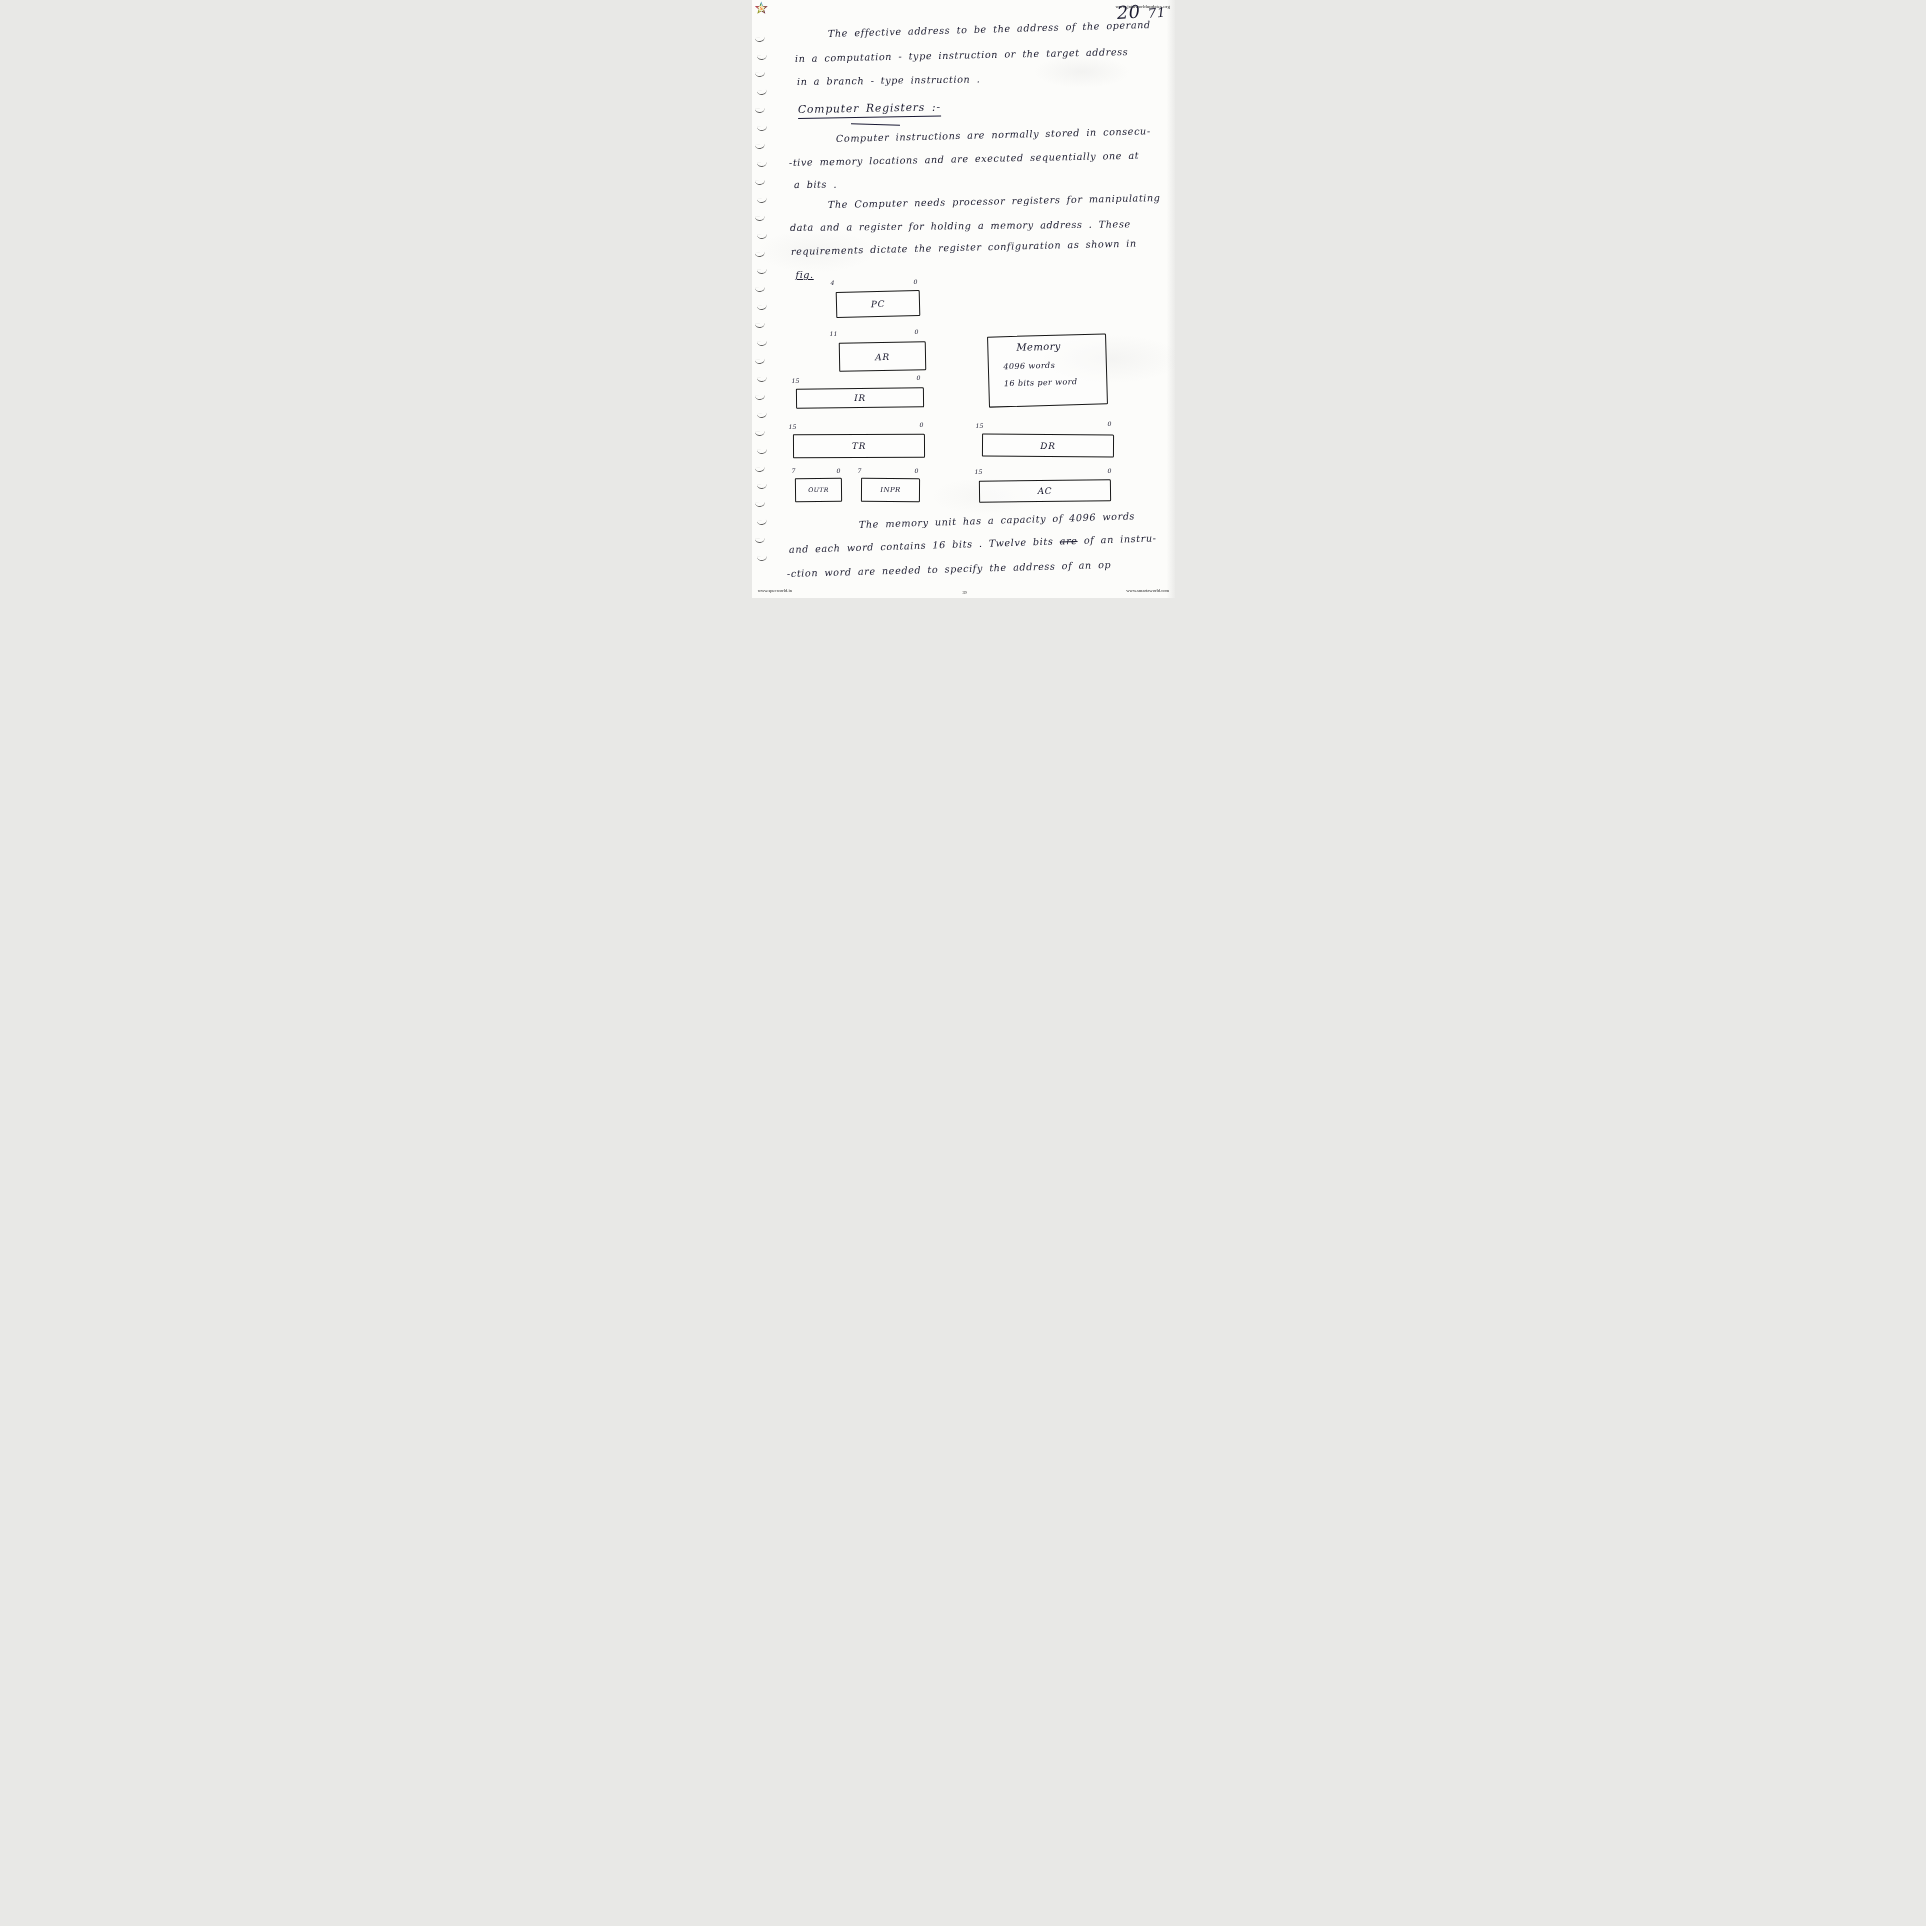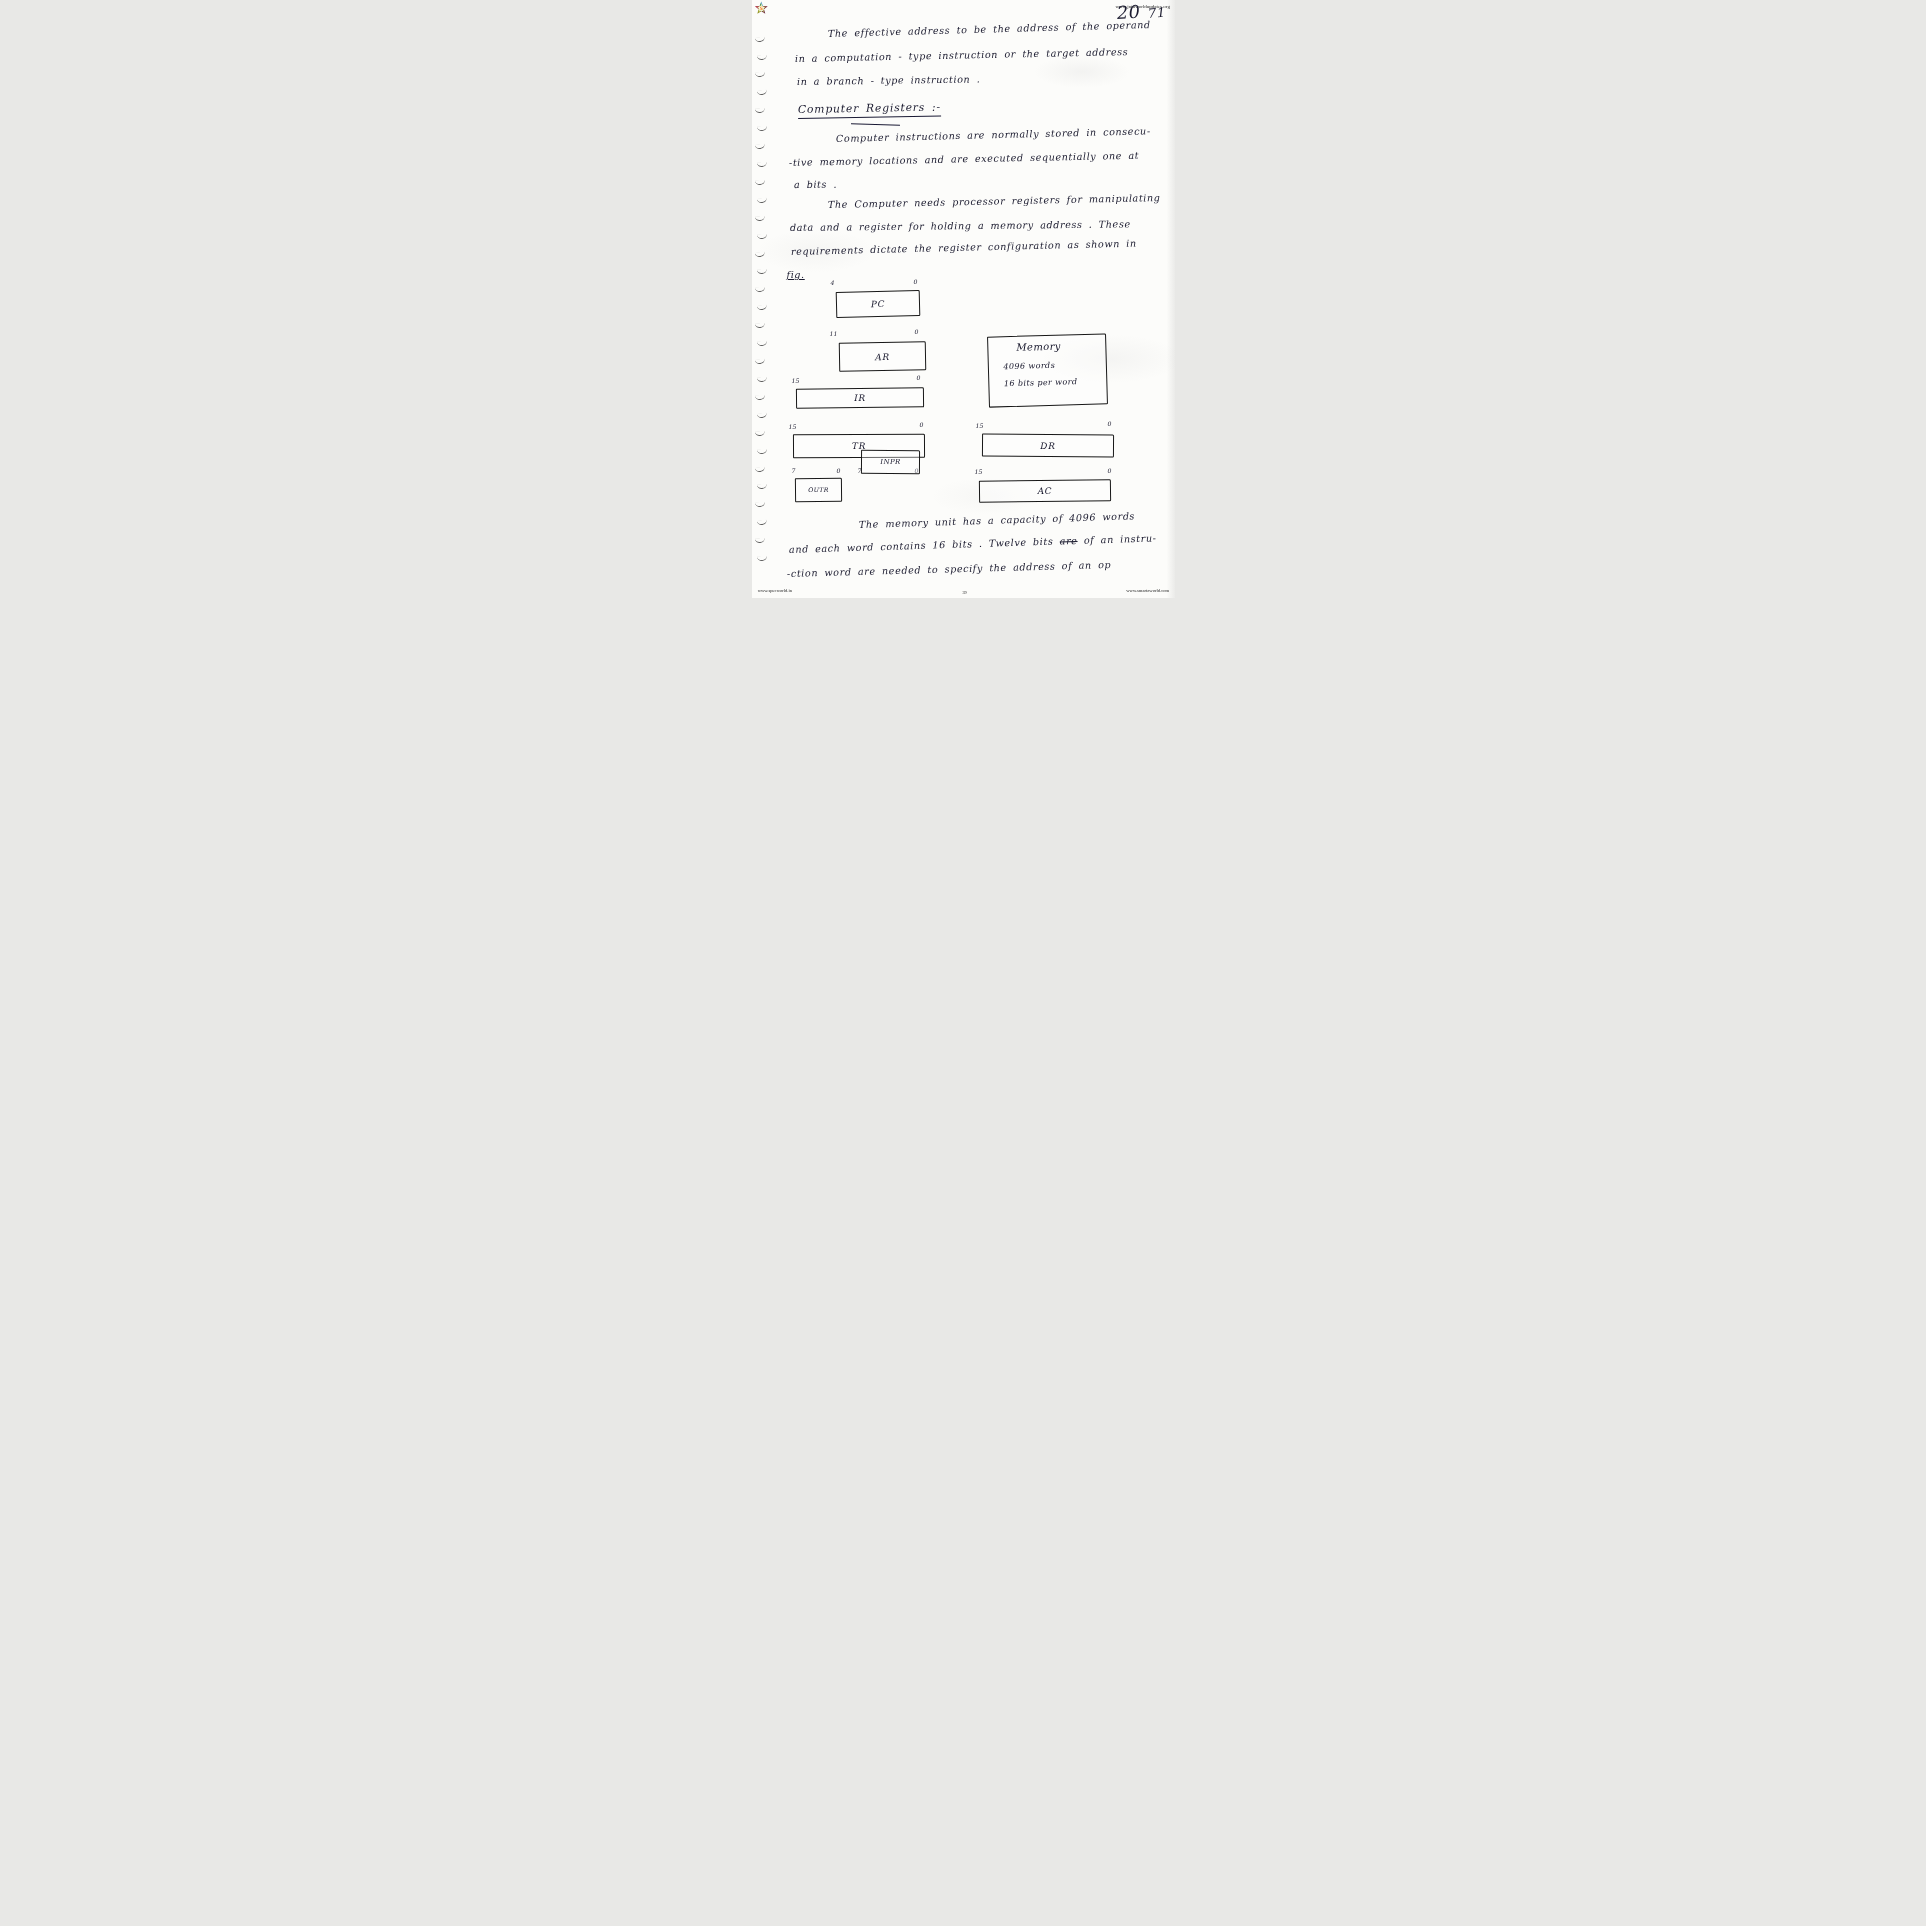--- a/index.html
+++ b/index.html
@@ -147,21 +147,21 @@
   <div class="hw heading" style="left:46px;top:105px;transform:rotate(-1deg);">Computer Registers :-</div>
   <div class="heading-extra" style="left:99px;top:124px;"></div>
 
   <div class="hw" style="left:84px;top:134px;transform:rotate(-1.4deg);">Computer instructions are normally stored in consecu-</div>
   <div class="hw" style="left:37px;top:158px;transform:rotate(-1.2deg);">-tive memory locations and are executed sequentially one at</div>
   <div class="hw" style="left:42px;top:180px;transform:rotate(-0.4deg);">a bits .</div>
 
   <div class="hw" style="left:76px;top:200px;transform:rotate(-1.2deg);">The Computer needs processor registers for manipulating</div>
   <div class="hw" style="left:38px;top:223px;transform:rotate(-0.6deg);">data and a register for holding a memory address . These</div>
   <div class="hw" style="left:39px;top:247px;transform:rotate(-1.4deg);">requirements dictate the register configuration as shown in</div>
-  <div class="hw" style="left:35px;top:270px;text-decoration:underline;">fig.</div>
+  <div class="hw" style="left:44px;top:270px;text-decoration:underline;">fig.</div>
 
   <span class="bit" style="left:79px;top:280px;">4</span>
   <span class="bit" style="left:162px;top:279px;">0</span>
   <div class="regbox" style="left:84px;top:291px;width:82px;height:24px;transform:rotate(-1.4deg);">
     <span class="reglabel">PC</span>
   </div>
 
   <span class="bit" style="left:78px;top:331px;">11</span>
   <span class="bit" style="left:163px;top:329px;">0</span>
   <div class="regbox" style="left:87px;top:342px;width:85px;height:27px;transform:rotate(-1deg);">
@@ -193,21 +193,21 @@
   </div>
 
   <span class="bit" style="left:40px;top:468px;">7</span>
   <span class="bit" style="left:85px;top:468px;">0</span>
   <div class="regbox" style="left:43px;top:478px;width:45px;height:21.6px;transform:rotate(-0.6deg);">
     <span class="reglabel" style="font-size:6.2px;letter-spacing:0.4px;">OUTR</span>
   </div>
 
   <span class="bit" style="left:106px;top:468px;">7</span>
   <span class="bit" style="left:163px;top:468px;">0</span>
-  <div class="regbox" style="left:109px;top:450px;width:57px;height:22px;transform:rotate(0.4deg);">
+  <div class="regbox" style="left:109px;top:478px;width:57px;height:22px;transform:rotate(0.4deg);">
     <span class="reglabel" style="font-size:7px;letter-spacing:0.4px;">INPR</span>
   </div>
 
   <span class="bit" style="left:223px;top:469px;">15</span>
   <span class="bit" style="left:356px;top:468px;">0</span>
   <div class="regbox" style="left:227px;top:480px;width:130px;height:20.4px;transform:rotate(-0.7deg);">
     <span class="reglabel">AC</span>
   </div>
 
   <div class="hw" style="left:107px;top:520px;transform:rotate(-1.8deg);">The memory unit has a capacity of 4096 words</div>

